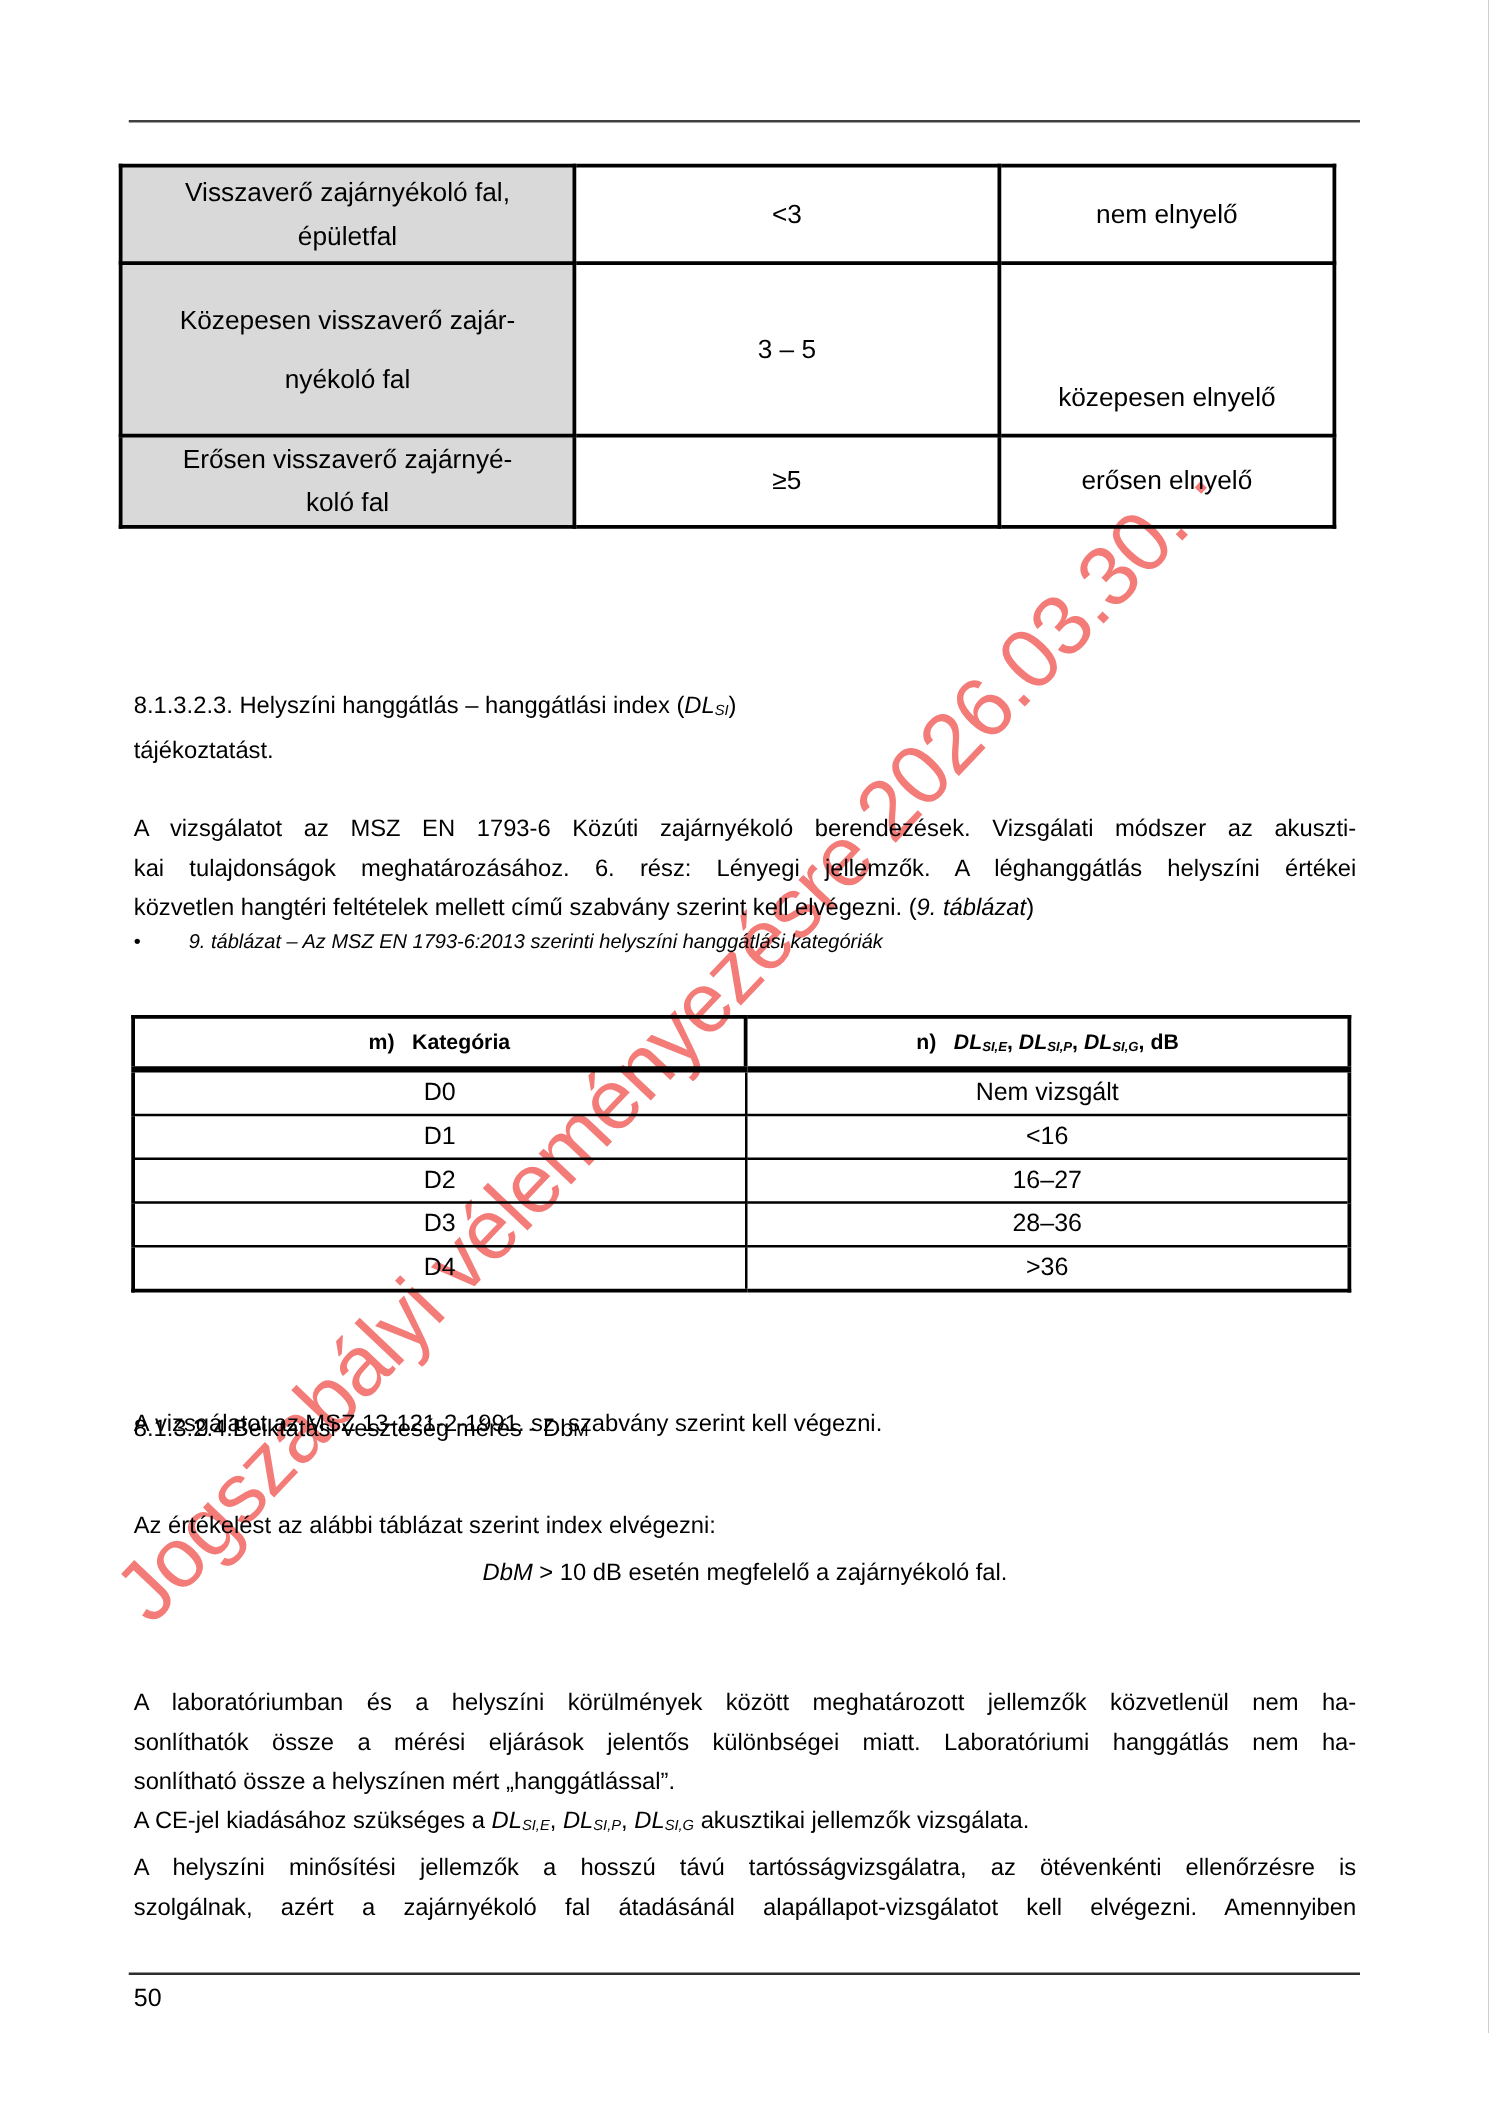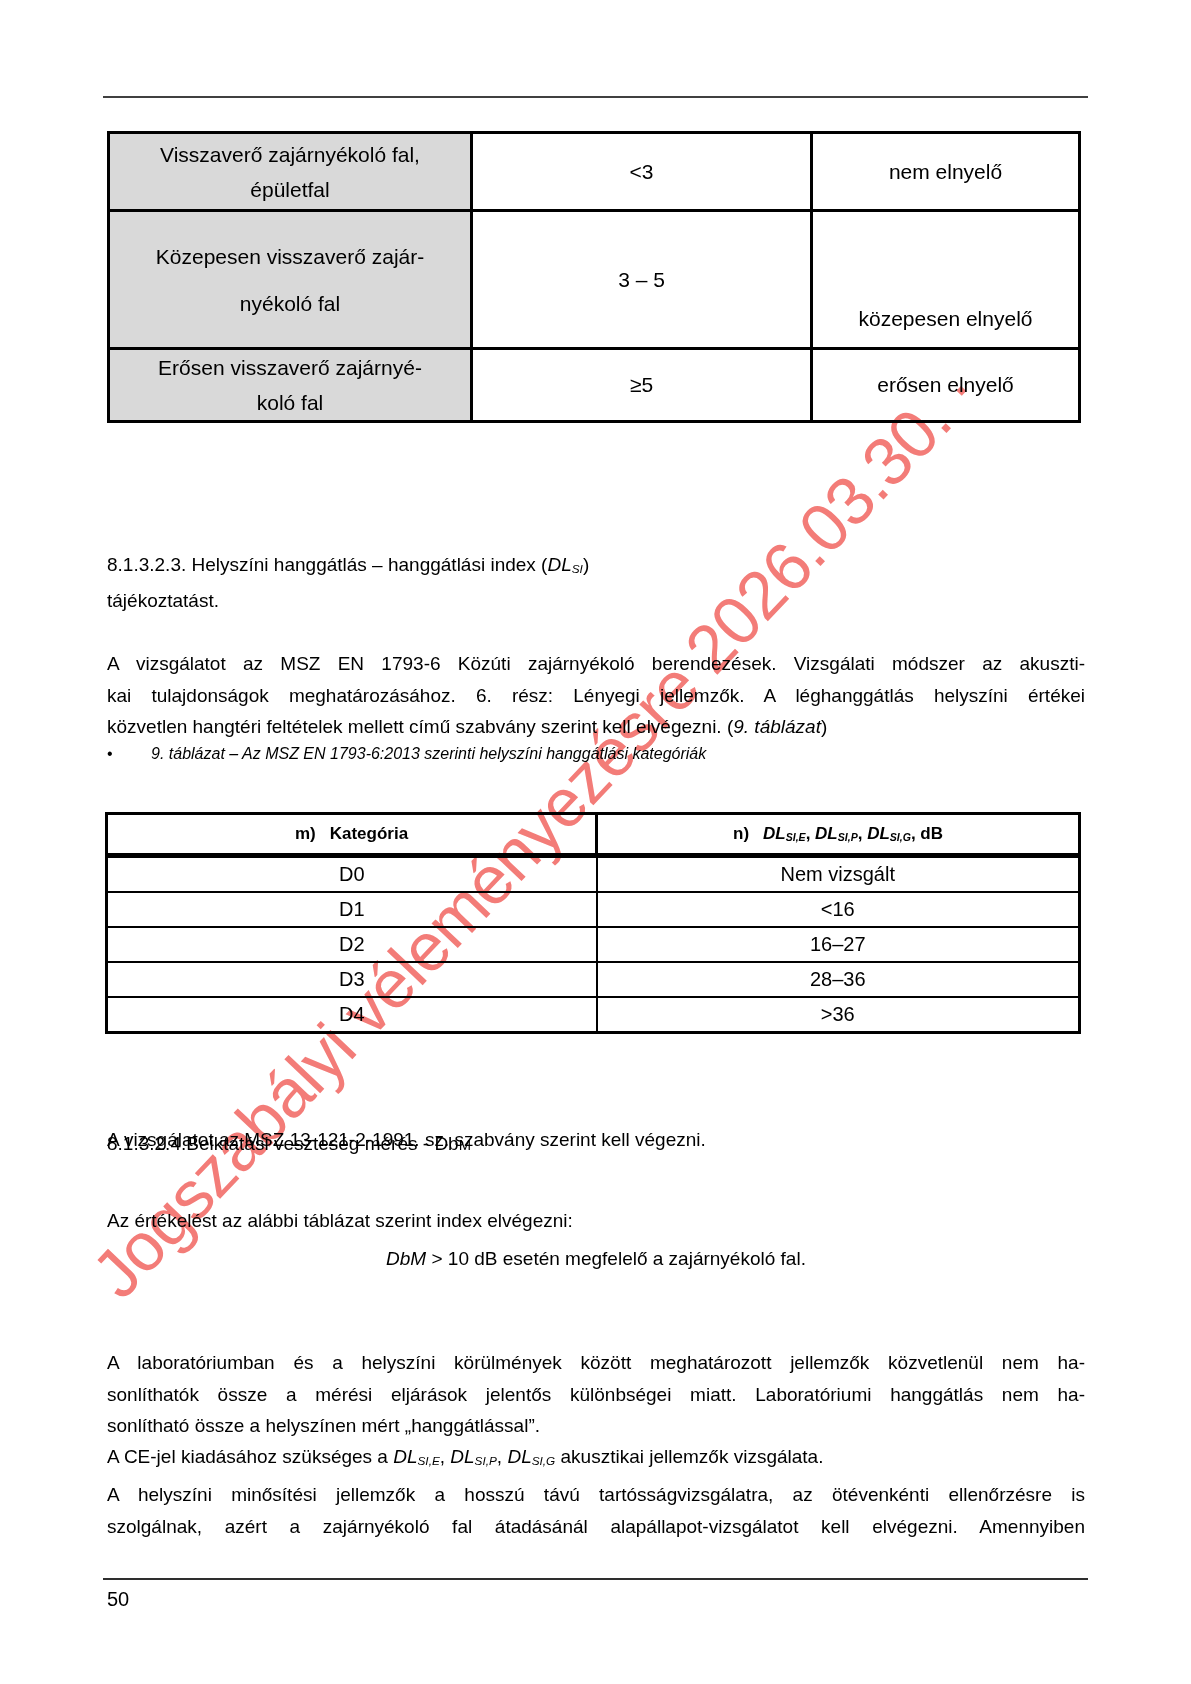--- a/index.html
+++ b/index.html
@@ -33,21 +33,21 @@
   .jl{text-align:justify;text-align-last:justify;}
   .ll{text-align:left;}
   .it{font-style:italic;}
   .sb{font-size:.62em;vertical-align:-.18em;letter-spacing:0;}
   .smallcap{font-size:.78em;}
   
   .bullet-line{position:absolute;left:107px;top:738px;width:978px;font-size:16px;line-height:31.5px;}
   .bullet-dot{display:inline-block;width:44px;font-style:normal;}
   
   table{border-collapse:collapse;table-layout:fixed;}
-  .t1{position:absolute;left:107px;top:131px;width:971px;font-size:21px;border-radius:17px;}
+  .t1{position:absolute;left:95px;top:131px;width:971px;font-size:21px;border-radius:17px;}
   .t1 td{border:3px solid #000;text-align:center;vertical-align:middle;padding:0;}
   .t1 td.shade{background:#d9d9d9;}
   .t1 tr.r0 td{height:75px;}
   .t1 tr.r1 td{height:119px;}
   .t1 tr.r2 td{height:67px;}
   .t1 .cl{line-height:35px;}
   .t1 tr.r1 .cl{line-height:47px;}
   .t1 td.valign-bottom{vertical-align:bottom;padding-bottom:16px;margin-top:14px;}
   
   .t9{position:absolute;left:105px;top:812px;width:973px;font-size:20px;}

